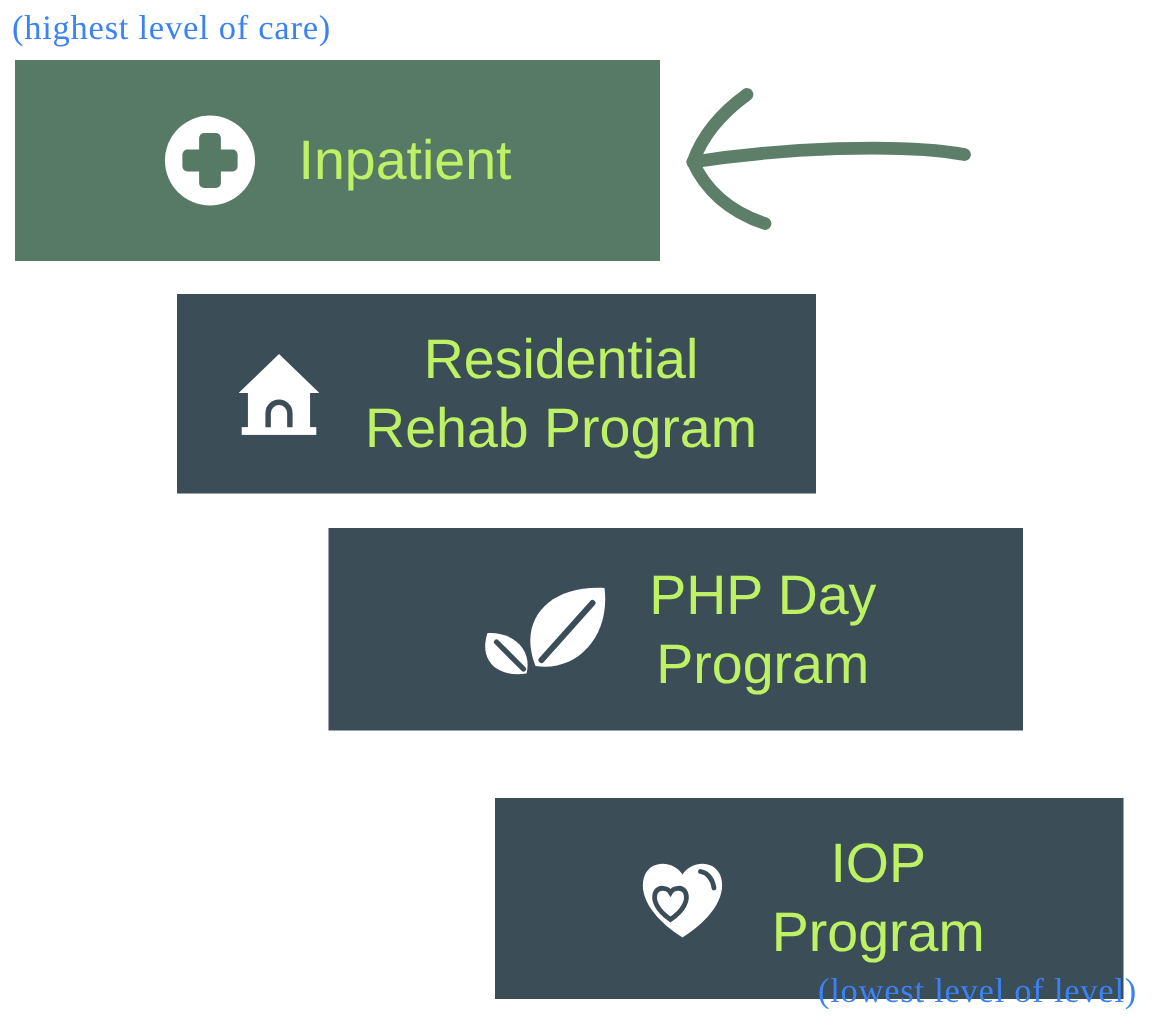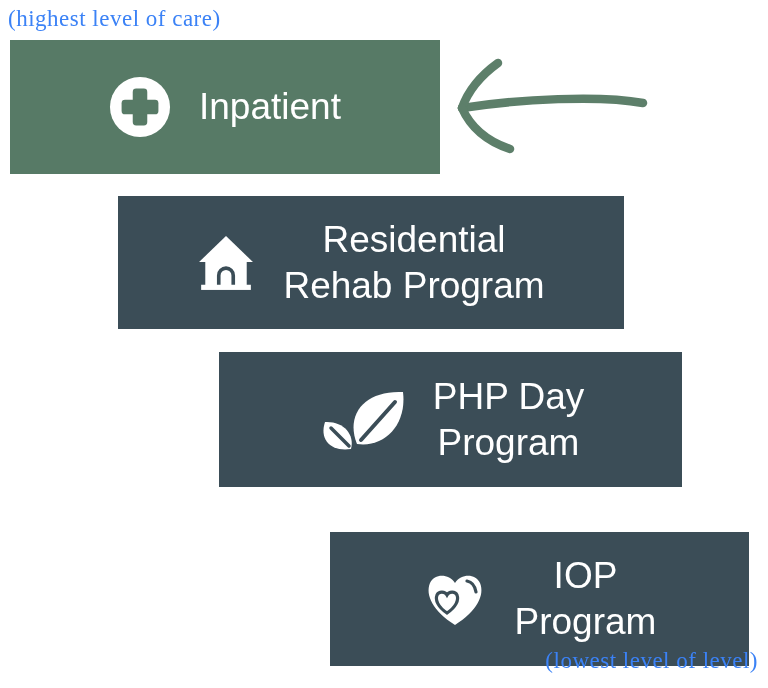--- a/index.html
+++ b/index.html
@@ -24,37 +24,37 @@
     white-space: nowrap;
   }
   .caption-top { left: 8px; top: 6px; }
   .caption-bottom { right: 10px; top: 648px; }
   .level-box {
     position: absolute;
     display: flex;
     align-items: center;
     justify-content: center;
     gap: 28px;
-    color: #ffffff;
+    color: #bef264;
   }
   .level-box .label {
     text-align: center;
     font-size: 37px;
     line-height: 46px;
     font-weight: 400;
   }
   .level-box .label span { display: block; }
   .icon-wrap {
     flex: 0 0 auto;
     display: flex;
     align-items: center;
     justify-content: center;
   }
   .box-1 { left: 10px;  top: 40px;  width: 430px; height: 134px; }
-  .box-2 { left: 118px; top: 196px; width: 506px; height: 133px; }
+  .box-2 { left: 118px; top: 196px; width: 426px; height: 133px; }
   .box-3 { left: 219px; top: 352px; width: 463px; height: 135px; }
   .box-4 { left: 330px; top: 532px; width: 419px; height: 134px; }
   .arrow-wrap {
     position: absolute;
     left: 450px;
     top: 52px;
     width: 205px;
     height: 105px;
   }
 </style>

